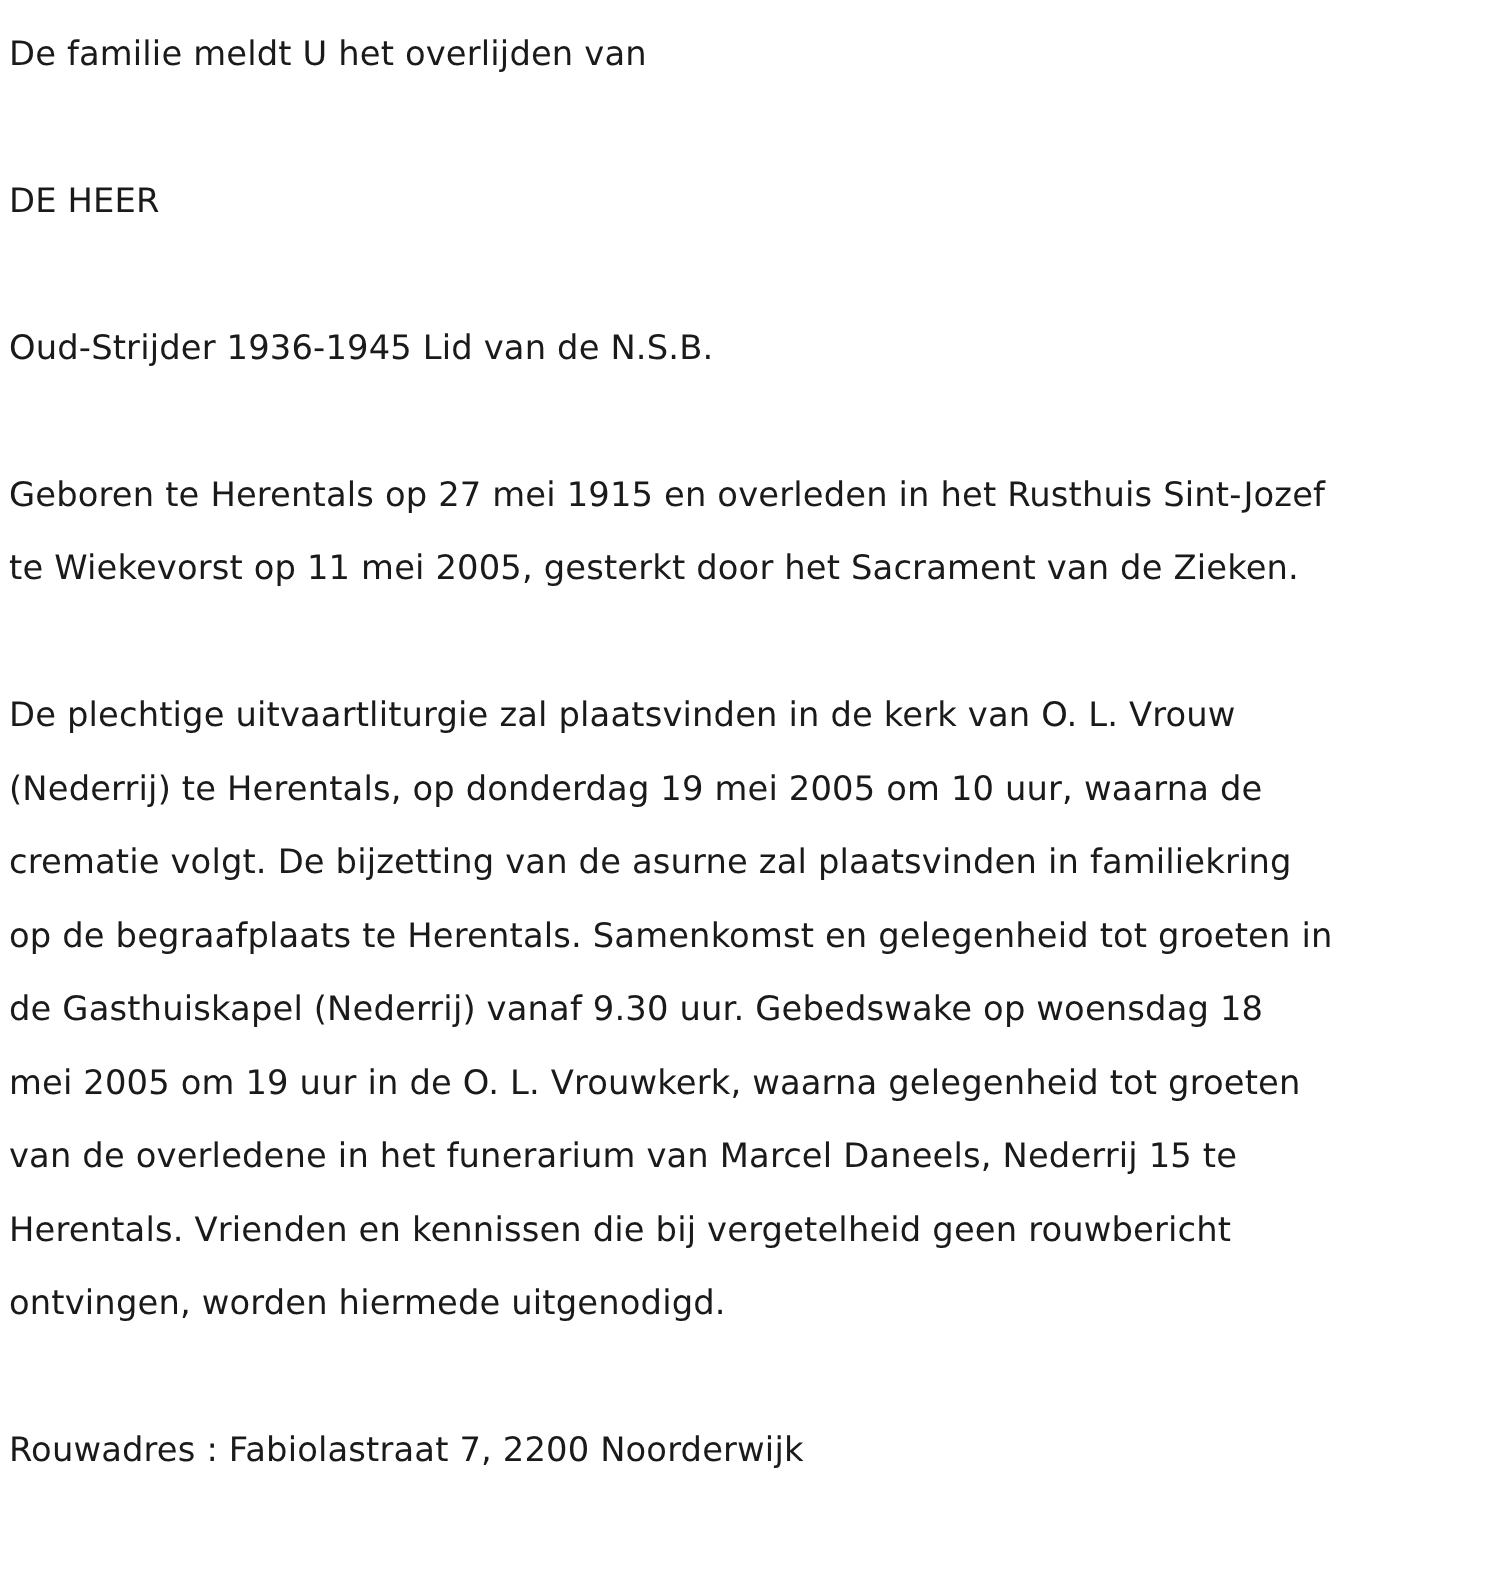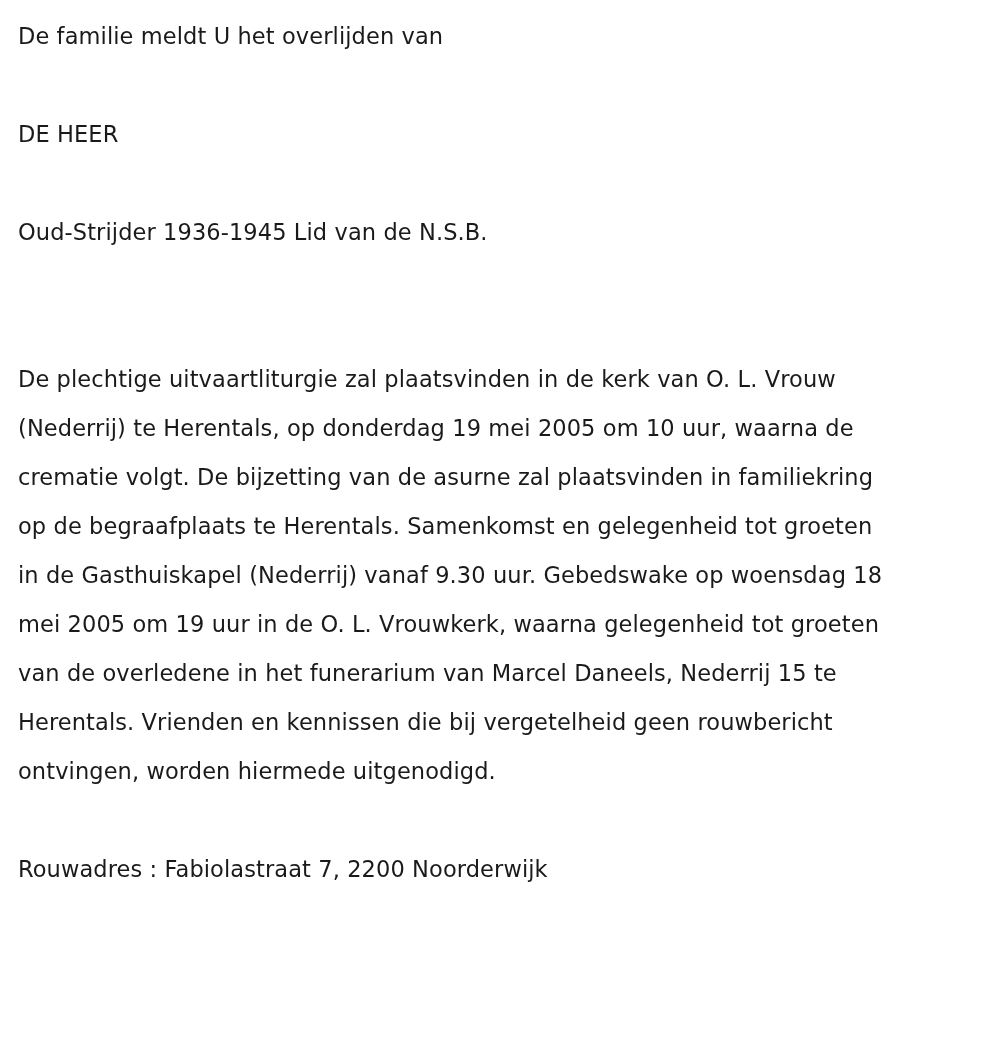--- a/index.html
+++ b/index.html
@@ -11,21 +11,21 @@
     width: 1000px;
     height: 1046px;
     font-family: "DejaVu Sans", sans-serif;
     color: #1a1a1a;
     overflow: hidden;
   }
   .page {
     box-sizing: border-box;
     width: 904px;
     height: 1046px;
-    padding: 12px 14px 0 18px;
+    padding: 12px 14px 0 6px;
     background: #ffffff;
   }
   .notice {
     font-size: 22.5px;
     line-height: 49px;
     letter-spacing: 0.1px;
   }
   .block {
     margin: 0;
   }
@@ -56,20 +56,21 @@
 
 
 
 
     <div class="spacer"></div>
 
     <p class="block line">Oud-Strijder 1936-1945 Lid van de N.S.B.</p>
 
     <div class="spacer"></div>
 
+    <p class="block para">Geboren te Herentals op 27 mei 1915 en overleden in het Rusthuis Sint-Jozef te Wiekevorst op 11 mei 2005, gesterkt door het Sacrament van de Zieken.</p>
 
     <div class="spacer"></div>
 
     <p class="block para">De plechtige uitvaartliturgie zal plaatsvinden in de kerk van O. L. Vrouw (Nederrij) te Herentals, op donderdag 19 mei 2005 om 10 uur, waarna de crematie volgt. De bijzetting van de asurne zal plaatsvinden in familiekring op de begraafplaats te Herentals. Samenkomst en gelegenheid tot groeten in de Gasthuiskapel (Nederrij) vanaf 9.30 uur. Gebedswake op woensdag 18 mei 2005 om 19 uur in de O. L. Vrouwkerk, waarna gelegenheid tot groeten van de overledene in het funerarium van Marcel Daneels, Nederrij 15 te Herentals. Vrienden en kennissen die bij vergetelheid geen rouwbericht ontvingen, worden hiermede uitgenodigd.</p>
 
     <div class="spacer"></div>
 
     <p class="block line">Rouwadres : Fabiolastraat 7, 2200 Noorderwijk</p>
 
   </div>

